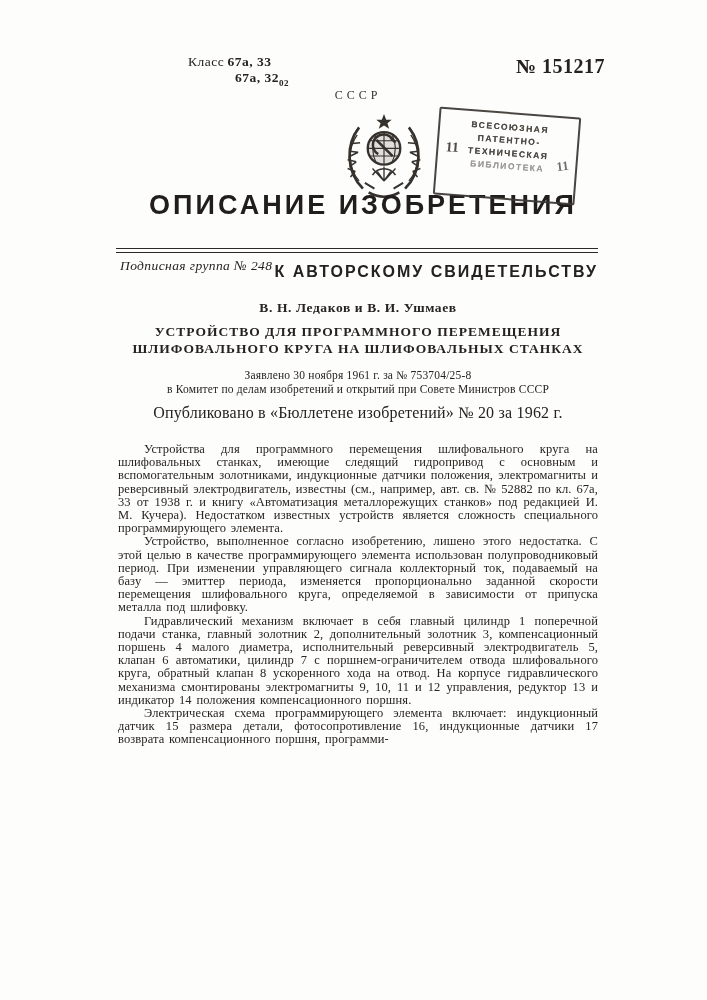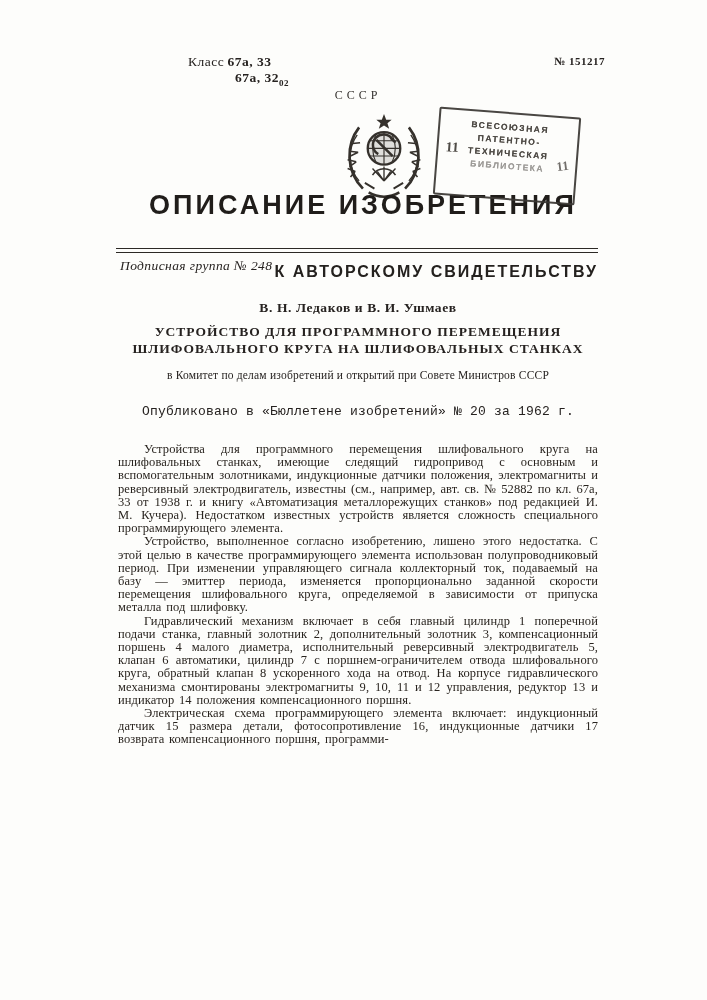--- a/index.html
+++ b/index.html
@@ -8,21 +8,21 @@
     background:#fdfdfb;color:#262220;
     font-family:"Liberation Serif","DejaVu Serif",serif;
     overflow:hidden;
   }
   
   .class-block{position:absolute;left:168px;top:54px;font-size:13.5px;line-height:16px;margin-left:20px;}
   .class-block .lbl{font-weight:normal;letter-spacing:.5px;}
   .class-block .val{font-weight:bold;letter-spacing:.5px;}
   .class-line2{margin-left:47px;font-weight:bold;letter-spacing:.5px;}
   .class-line2 sub{font-size:9px;}
-  .doc-number{position:absolute;right:102px;top:55px;font-size:11px;font-weight:bold;letter-spacing:.5px;}
+  .doc-number{position:absolute;right:102px;top:55px;font-size:20px;font-weight:bold;letter-spacing:.5px;}
   .country{position:absolute;left:118px;width:480px;top:88px;text-align:center;
     font-size:12px;letter-spacing:4px;color:#33302d;}
   
   .emblem{position:absolute;left:336px;top:112px;width:96px;height:90px;}
   
   .stamp{
     position:absolute;left:436px;top:112px;width:138px;height:84px;
     border:2.5px solid #3a3733;border-radius:2px;
     transform:rotate(4.5deg);transform-origin:50% 50%;
     color:#403c37;font-family:"Liberation Sans","DejaVu Sans",sans-serif;
@@ -55,21 +55,21 @@
   .subscription{position:absolute;left:120px;top:258px;font-style:italic;
     font-size:13.5px;letter-spacing:.4px;}
   
   .authors{position:absolute;left:118px;width:480px;top:300px;text-align:center;
     font-size:13.5px;font-weight:bold;letter-spacing:.6px;}
   .inv-title{position:absolute;left:110px;width:496px;top:323px;text-align:center;
     font-size:13.5px;font-weight:bold;letter-spacing:1px;line-height:17px;}
   .filing{position:absolute;left:118px;width:480px;top:368px;text-align:center;
     font-size:11.5px;line-height:14px;letter-spacing:.2px;}
   .published{position:absolute;left:118px;width:480px;top:404px;text-align:center;
-    font-size:13px;letter-spacing:.2px;font-family:Liberation Mono, monospace;}
+    font-size:16px;letter-spacing:.2px;}
   
   .body-text{
     position:absolute;left:118px;top:443px;width:480px;
     font-size:12.5px;line-height:13.2px;text-align:justify;
     letter-spacing:.1px;word-spacing:1.5px;color:#29241f;
   }
   .body-text p{margin:0;text-indent:26px;}
 </style>
 </head>
 <body>
@@ -137,20 +137,21 @@
   <div class="rule"></div>
   <div class="subscription">Подписная группа № 248</div>
 
   <div class="authors">В. Н. Ледаков и В. И. Ушмаев</div>
   <div class="inv-title">
     <div>УСТРОЙСТВО ДЛЯ ПРОГРАММНОГО ПЕРЕМЕЩЕНИЯ</div>
     <div>ШЛИФОВАЛЬНОГО КРУГА НА ШЛИФОВАЛЬНЫХ СТАНКАХ</div>
   </div>
 
   <div class="filing">
+    <div>Заявлено 30 ноября 1961 г. за № 753704/25-8</div>
     <div>в Комитет по делам изобретений и открытий при Совете Министров СССР</div>
   </div>
   <div class="published">Опубликовано в «Бюллетене изобретений» № 20 за 1962 г.</div>
 
   <div class="body-text">
     <p>Устройства для программного перемещения шлифовального круга на шлифовальных станках, имеющие следящий гидропривод с основным и вспомогательным золотниками, индукционные датчики положения, электромагниты и реверсивный электродвигатель, известны (см., например, авт. св. № 52882 по кл. 67а, 33 от 1938 г. и книгу «Автоматизация металлорежущих станков» под редакцией И. М. Кучера). Недостатком известных устройств является сложность специального программирующего элемента.</p>
     <p>Устройство, выполненное согласно изобретению, лишено этого недостатка. С этой целью в качестве программирующего элемента использован полупроводниковый период. При изменении управляющего сигнала коллекторный ток, подаваемый на базу — эмиттер периода, изменяется пропорционально заданной скорости перемещения шлифовального круга, определяемой в зависимости от припуска металла под шлифовку.</p>
     <p>Гидравлический механизм включает в себя главный цилиндр 1 поперечной подачи станка, главный золотник 2, дополнительный золотник 3, компенсационный поршень 4 малого диаметра, исполнительный реверсивный электродвигатель 5, клапан 6 автоматики, цилиндр 7 с поршнем-ограничителем отвода шлифовального круга, обратный клапан 8 ускоренного хода на отвод. На корпусе гидравлического механизма смонтированы электромагниты 9, 10, 11 и 12 управления, редуктор 13 и индикатор 14 положения компенсационного поршня.</p>
     <p>Электрическая схема программирующего элемента включает: индукционный датчик 15 размера детали, фотосопротивление 16, индукционные датчики 17 возврата компенсационного поршня, программи-</p>
   </div>

